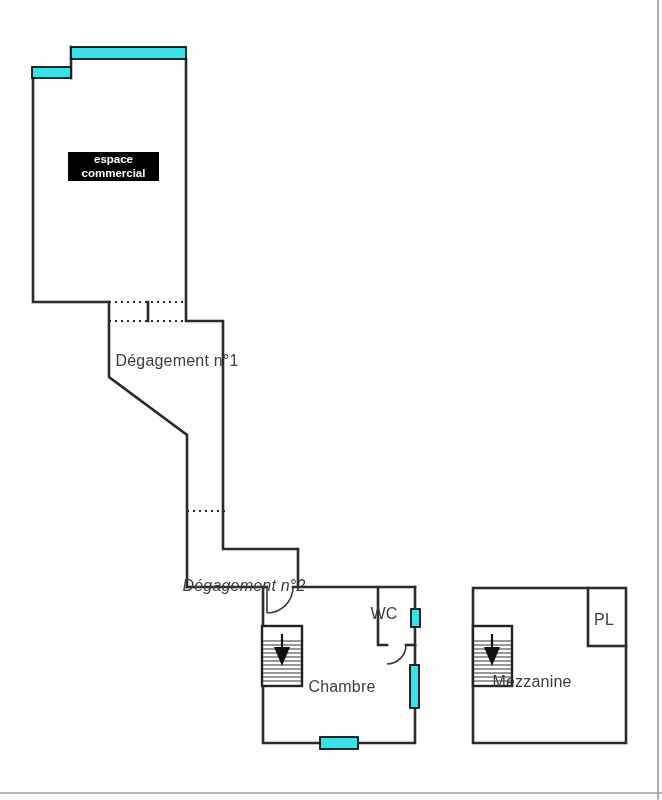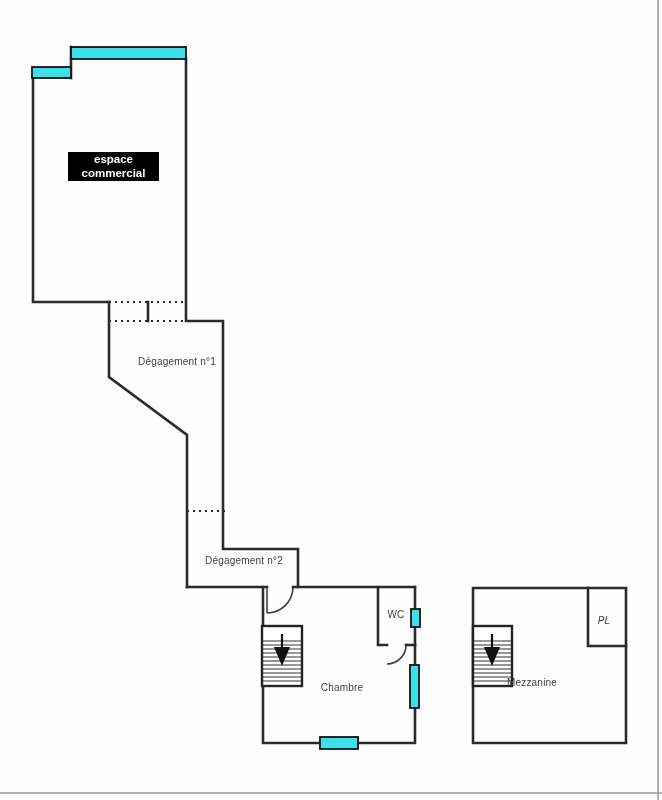--- a/index.html
+++ b/index.html
@@ -15,21 +15,21 @@
   .dotted{stroke:var(--wall,#2b2b2b);stroke-width:2;fill:none;stroke-dasharray:2 4;}
   .door{stroke:#3a3a3a;stroke-width:1.6;fill:none;}
   .win{fill:var(--window,#3be1e9);stroke:#111;stroke-width:1.8;}
   .stairbox{fill:#fff;stroke:#222;stroke-width:2.4;}
   .tread{stroke:#333;stroke-width:1.1;}
   .arrow-shaft{stroke:#111;stroke-width:2.2;}
   .arrow-head{fill:#111;stroke:none;}
   .frame-line{stroke:var(--frame,#9c9c9c);stroke-width:1.6;}
   .room-label{
     position:absolute;transform:translate(-50%,-50%);
-    color:var(--room_text,#3d3d3d);font-size:10px;
+    color:var(--room_text,#3d3d3d);font-size:16px;
     white-space:nowrap;letter-spacing:.2px;
   }
   .commercial-label{
     position:absolute;left:68px;top:152px;width:91px;height:29px;
     background:var(--label_bg,#000);color:var(--label_text,#fff);
     font-weight:bold;font-size:11.5px;line-height:1.15;
     display:flex;align-items:center;justify-content:center;text-align:center;
   }
 </style>
 </head>
@@ -105,22 +105,22 @@
     </g>
 
     <line class="frame-line" x1="658" y1="0" x2="658" y2="800"></line>
     <line class="frame-line" x1="0" y1="793" x2="662" y2="793"></line>
   </svg>
 
   <div class="commercial-label">espace commercial</div>
 
   <div class="room-label" style="left:177px;top:361px;">Dégagement n°1</div>
 
-  <div class="room-label" style="left:244px;top:560px;">Dégagement n°2</div>
+  <div class="room-label" style="left:244px;top:586px;font-style:italic;">Dégagement n°2</div>
 
   <div class="room-label" style="left:342px;top:687px;">Chambre</div>
 
-  <div class="room-label" style="left:396px;top:614px;">WC</div>
+  <div class="room-label" style="left:384px;top:614px;">WC</div>
 
   <div class="room-label" style="left:532px;top:682px;">Mezzanine</div>
 
-  <div class="room-label" style="left:604px;top:620px;font-style:italic;">PL</div>
+  <div class="room-label" style="left:604px;top:620px;">PL</div>
 </div>
 
 </body></html>

